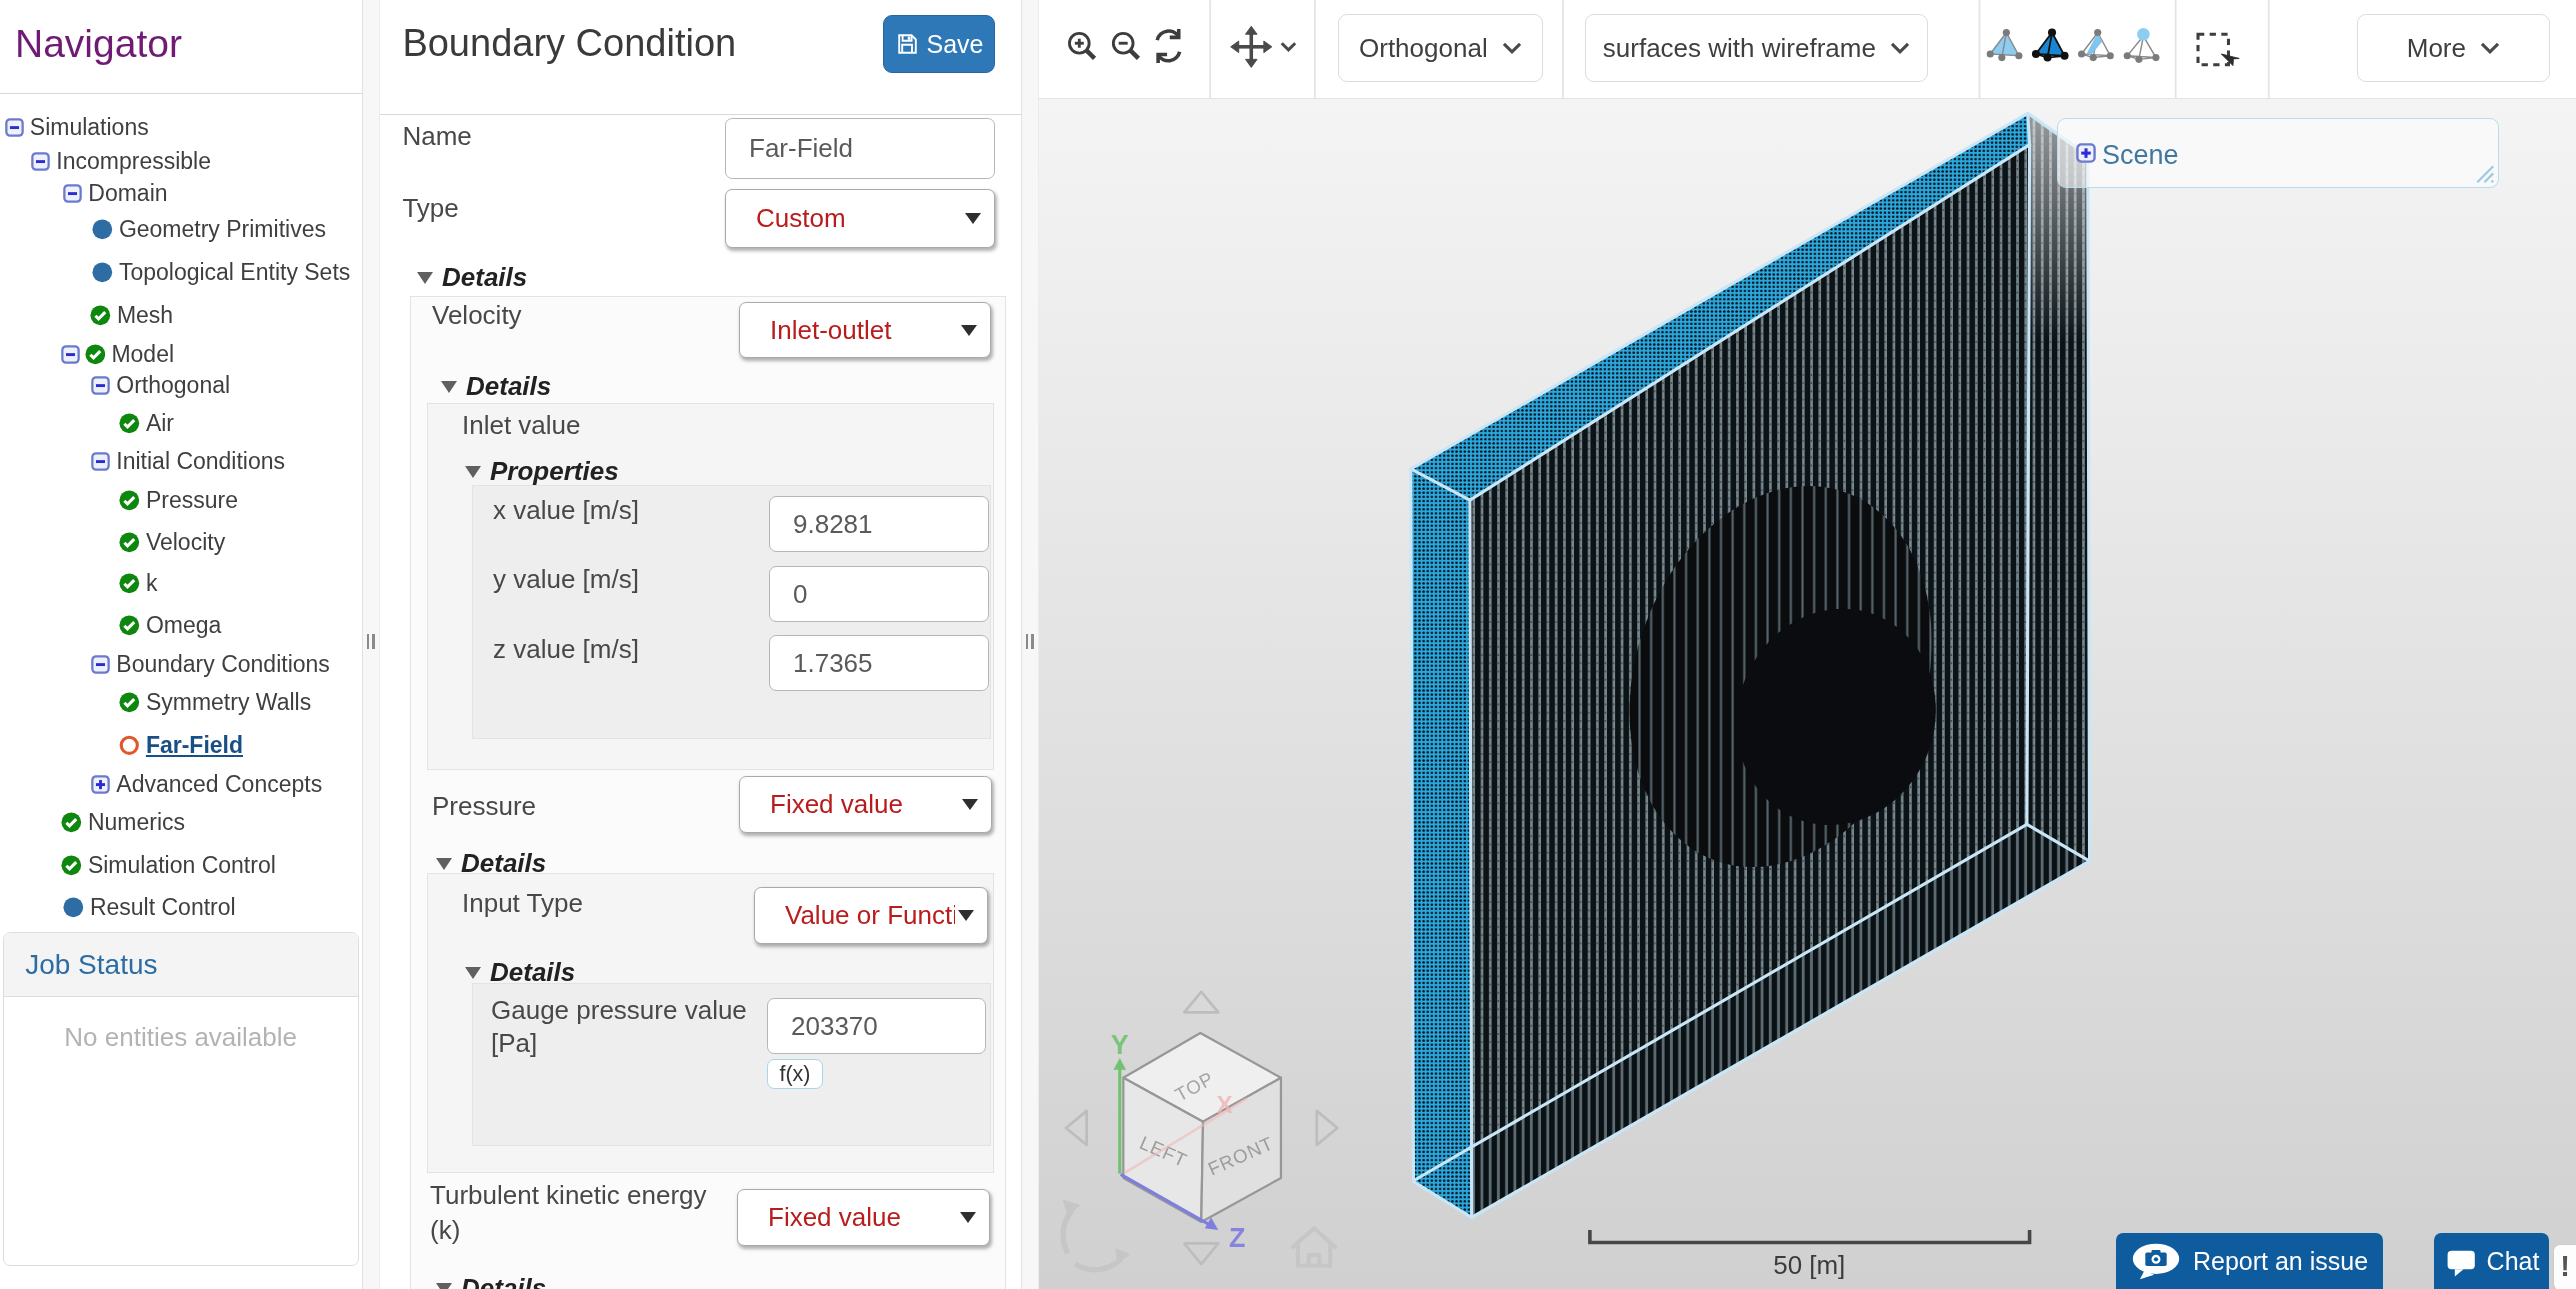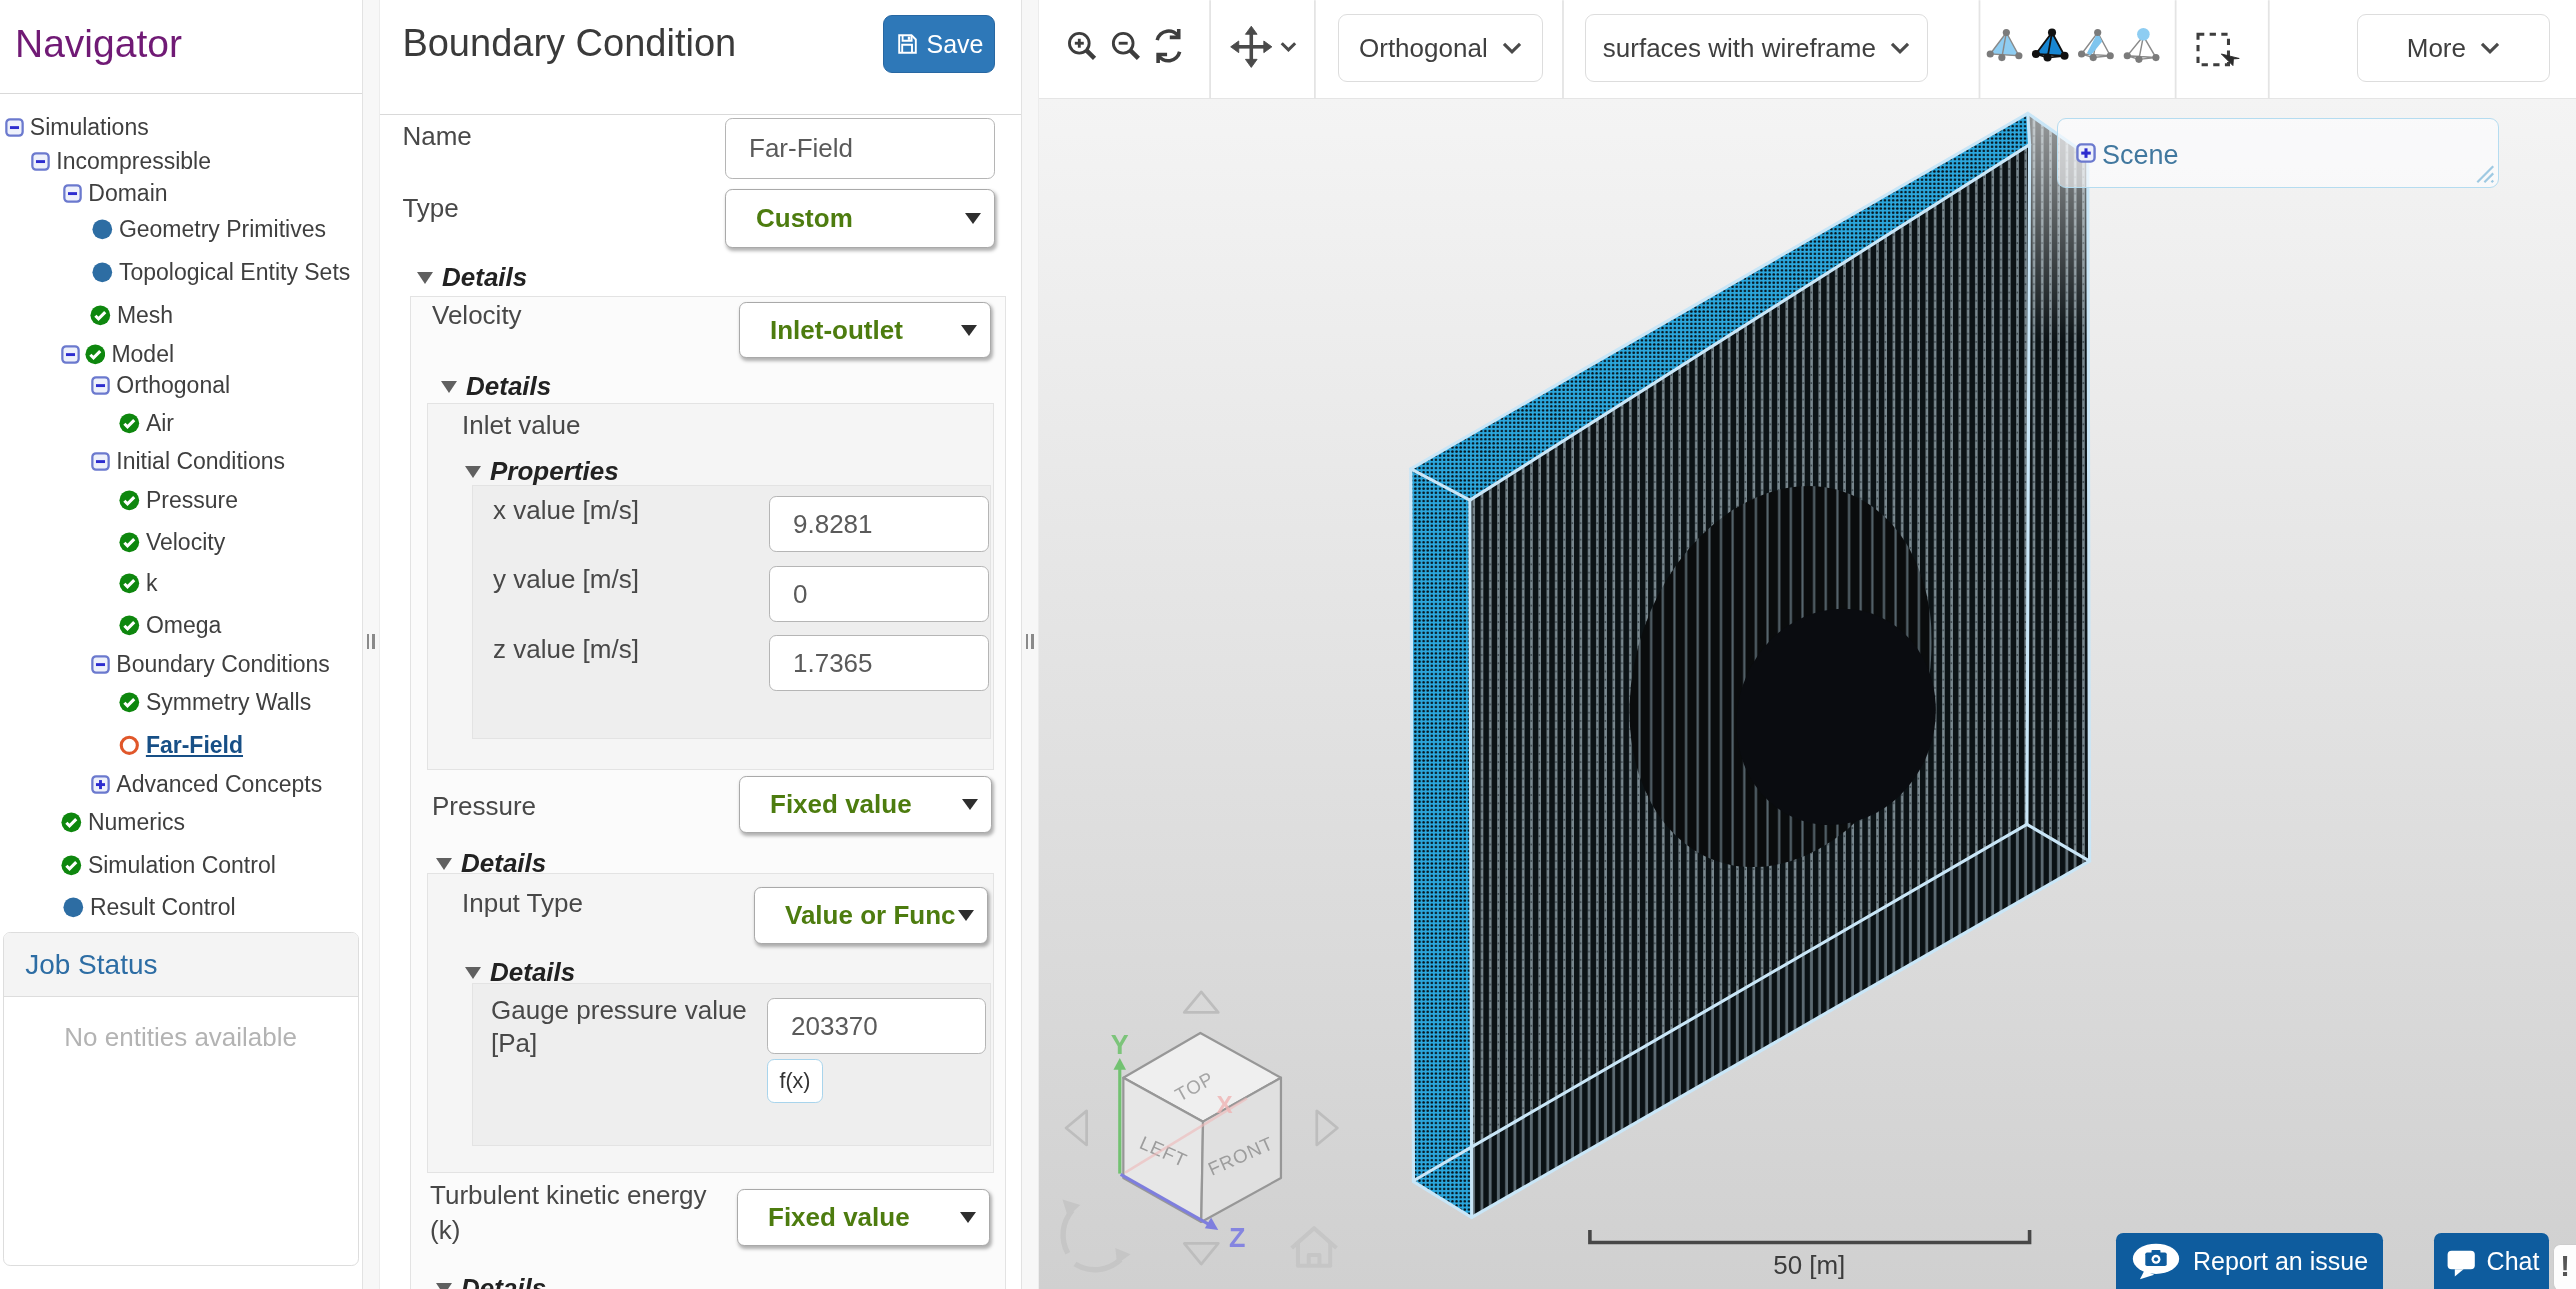--- a/index.html
+++ b/index.html
@@ -25,21 +25,21 @@
 .grip { position:absolute; left:3.6px; top:634px; width:9px; height:15px; }
 .grip i { position:absolute; top:0; width:2.7px; height:15px; background:#8a8a8a; }
 
 
 #mid { left:380px; top:0; width:641px; height:1290px; background:#fff; }
 #mid h1 { position:absolute; left:22.4px; top:21.5px; font-size:38px; font-weight:400; color:#3a3a3a; }
 #mhead-border { position:absolute; left:0; top:114px; width:641px; border-top:1.8px solid #d9d9d9; }
 #save { position:absolute; left:503px; top:15px; width:112px; height:58px; background:#2e78b8; border:1.8px solid #2767a2; border-radius:9px; color:#fff; font-size:25px; display:flex; align-items:center; justify-content:center; }
 .mlabel { position:absolute; font-size:26px; color:#484848; }
 .input { position:absolute; background:#fff; border:1.8px solid #b5b5b5; border-radius:7.2px; font-size:26px; color:#5a5a5a; display:flex; align-items:center; padding-left:23px; }
-.select { position:absolute; background:#fff; border:1.8px solid #a9a9a9; border-radius:7.2px; font-size:26px; color:#4d7c0f; display:flex; align-items:center; padding-left:30px; box-shadow:1.8px 2.7px 3.6px rgba(0,0,0,0.3);font-weight:bold; }
+.select { position:absolute; background:#fff; border:1.8px solid #a9a9a9; border-radius:7.2px; font-size:26px; color:#b91c1c; display:flex; align-items:center; padding-left:30px; box-shadow:1.8px 2.7px 3.6px rgba(0,0,0,0.3); }
 .select .arr { position:absolute; right:13.4px; top:50%; margin-top:-5.4px; width:0; height:0; border-left:8px solid transparent; border-right:8px solid transparent; border-top:11.6px solid #2e2e2e; }
 .dhead { position:absolute; font-size:26px; font-weight:bold; font-style:italic; color:#222; display:flex; align-items:center; }
 .dhead b { display:inline-block; width:0; height:0; border-left:8.5px solid transparent; border-right:8.5px solid transparent; border-top:12.5px solid #606060; margin-right:9px; }
 .panel { position:absolute; border:1.8px solid #e3e3e3; }
 
 
 #toolbar { left:1039px; top:0; width:1537px; height:99px; background:#fff; border-bottom:1.8px solid #e5e5e5; }
 .tbtn { position:absolute; top:14.3px; height:68px; border:1.8px solid #ddd; border-radius:9px; display:flex; align-items:center; justify-content:center; font-size:26px; color:#3f3f3f; background:#fff; }
 #view { left:1039px; top:99px; width:1537px; height:1191px; background:linear-gradient(#f4f4f4, #d0d0d0); overflow:hidden; }
 #scene { position:absolute; left:1018px; top:19px; width:442px; height:70px; border:1.8px solid #b5dcf0; border-radius:9px; background:rgba(253,254,255,0.6); }
@@ -255,21 +255,21 @@
       <div class="panel" style="left:47px;top:873px;width:567px;height:300px;background:#f5f5f5"></div>
       <div class="mlabel" style="left:82px;top:888px">Input Type</div>
       <div class="select" style="left:374px;top:887px;width:234px;height:57px">
           <span style="display:block;overflow:hidden;white-space:nowrap;width:170px">Value or Function</span>
           <i class="arr"></i>
         </div>
       <div class="dhead" style="left:85px;top:957px"><b></b>Details</div>
       <div class="panel" style="left:92px;top:983px;width:519px;height:163px;background:#eeeeee"></div>
       <div class="mlabel" style="left:111px;top:994px;line-height:33px">Gauge pressure value<br>[Pa]</div>
       <div class="input" style="left:387px;top:998px;width:219px;height:56px">203370</div>
-      <div class="input" style="left:387px;top:1059px;width:56px;height:44px;border:1.8px solid #a8d4ec;border-radius:7.2px;font-size:21.5px;color:#333;justify-content:center;padding-left:0">f(x)</div>
+      <div class="input" style="left:387px;top:1059px;width:56px;height:30px;border:1.8px solid #a8d4ec;border-radius:7.2px;font-size:21.5px;color:#333;justify-content:center;padding-left:0">f(x)</div>
       <div class="mlabel" style="left:50px;top:1178px;line-height:35px">Turbulent kinetic energy<br>(k)</div>
       <div class="select" style="left:357px;top:1189px;width:253px;height:57px">Fixed value<i class="arr"></i></div>
       <div class="dhead" style="left:56px;top:1273px"><b></b>Details</div>
     </div>
   </div>
 
   <div class="abs vdiv" style="left:1021px;">
       <div class="grip">
         <i style="left:0"></i>
         <i style="left:5.4px"></i>

